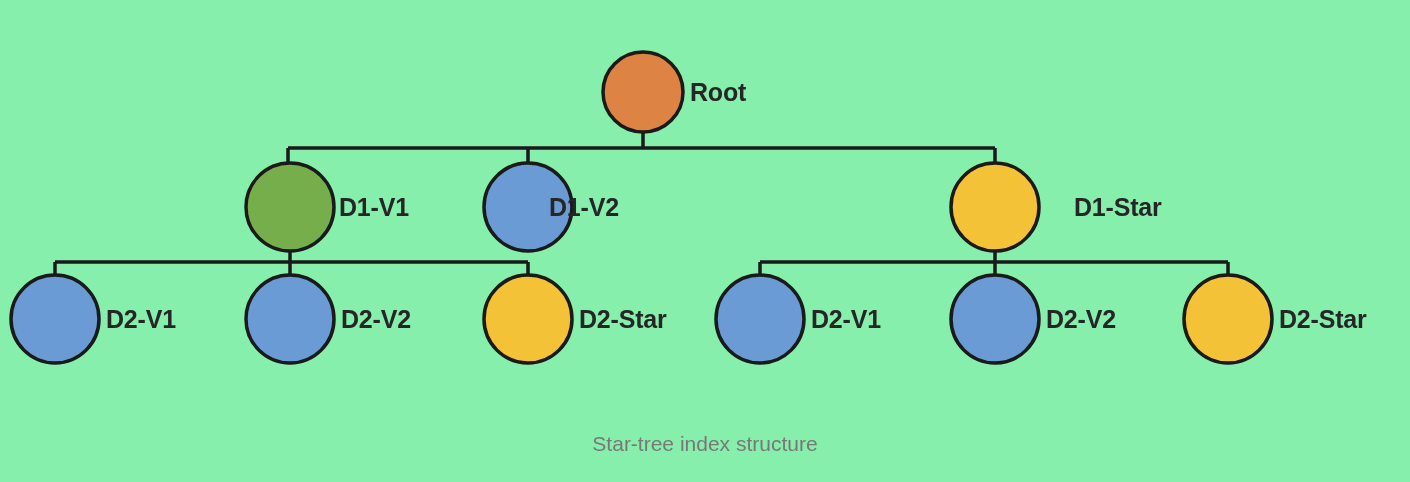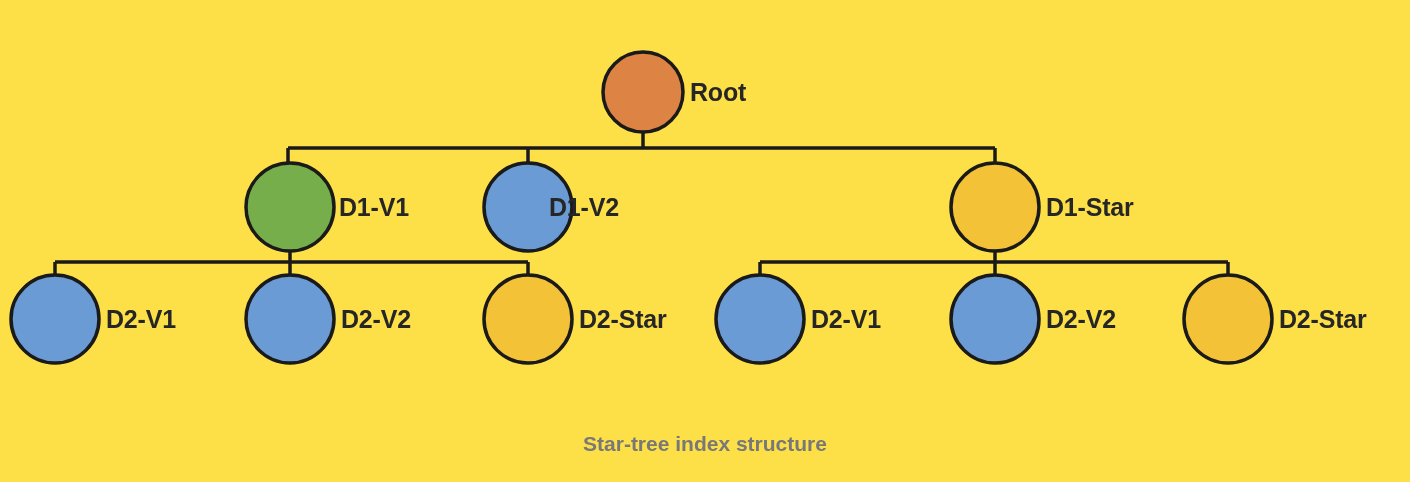--- a/index.html
+++ b/index.html
@@ -10,21 +10,21 @@
   body {
     width: 1410px;
     height: 482px;
     font-family: "Liberation Sans", sans-serif;
     overflow: hidden;
   }
   #figure {
     position: relative;
     width: 1410px;
     height: 482px;
-    background: #fde047;
+    background: #86efac;
   }
   #tree-svg {
     position: absolute;
     left: 0;
     top: 0;
     width: 1410px;
     height: 482px;
   }
   .node-label {
     position: absolute;
@@ -38,21 +38,21 @@
     letter-spacing: -0.2px;
   }
   .caption {
     position: absolute;
     left: 0;
     top: 432px;
     width: 1410px;
     text-align: center;
     font-family: "Liberation Sans", sans-serif;
     font-size: 21px;
-    font-weight: 700;
+    font-weight: 400;
     color: #787878;
     white-space: nowrap;
   }
 </style>
 </head>
 <body>
 
 <div id="figure">
 
   <svg id="tree-svg" viewBox="0 0 1410 482" xmlns="http://www.w3.org/2000/svg">
@@ -90,21 +90,21 @@
         <circle cx="760" cy="319" r="44" fill="#6A9BD4" stroke="#1A1A1A" stroke-width="3.5"></circle>
         <circle cx="995" cy="319" r="44" fill="#6A9BD4" stroke="#1A1A1A" stroke-width="3.5"></circle>
         <circle cx="1228" cy="319" r="44" fill="#F4C236" stroke="#1A1A1A" stroke-width="3.5"></circle>
       </g>
   </svg>
 
   <div id="labels-layer">
       <div class="node-label" style="left: 690px; top: 92px;">Root</div>
       <div class="node-label" style="left: 339px; top: 207px;">D1-V1</div>
       <div class="node-label" style="left: 549px; top: 207px;">D1-V2</div>
-      <div class="node-label" style="left: 1046px; top: 207px;">D1-Star</div>
+      <div class="node-label" style="left: 1074px; top: 207px;">D1-Star</div>
       <div class="node-label" style="left: 106px; top: 319px;">D2-V1</div>
       <div class="node-label" style="left: 341px; top: 319px;">D2-V2</div>
       <div class="node-label" style="left: 579px; top: 319px;">D2-Star</div>
       <div class="node-label" style="left: 811px; top: 319px;">D2-V1</div>
       <div class="node-label" style="left: 1046px; top: 319px;">D2-V2</div>
       <div class="node-label" style="left: 1279px; top: 319px;">D2-Star</div>
     </div>
 
   <div class="caption">Star-tree index structure</div>
 

